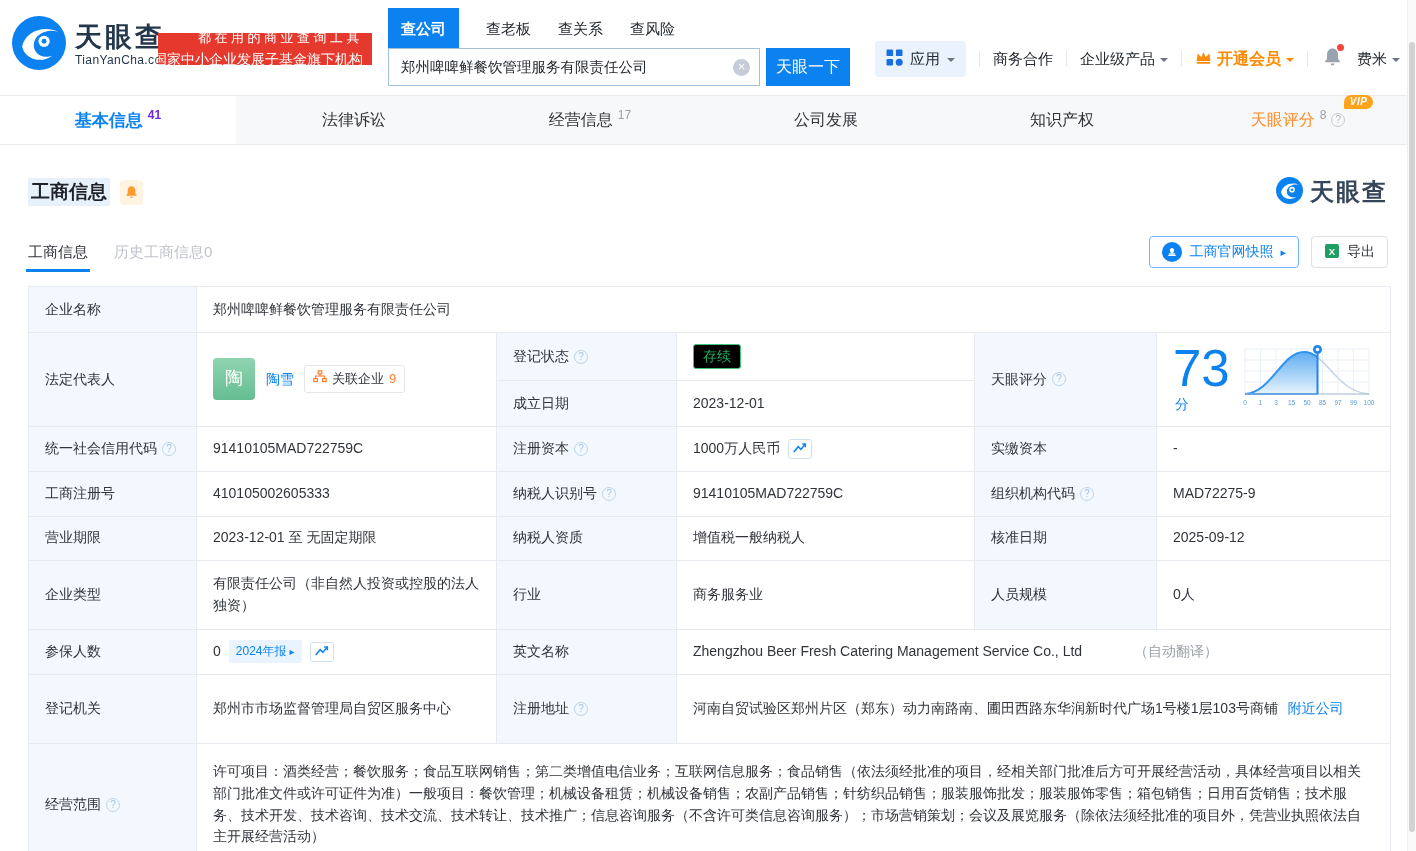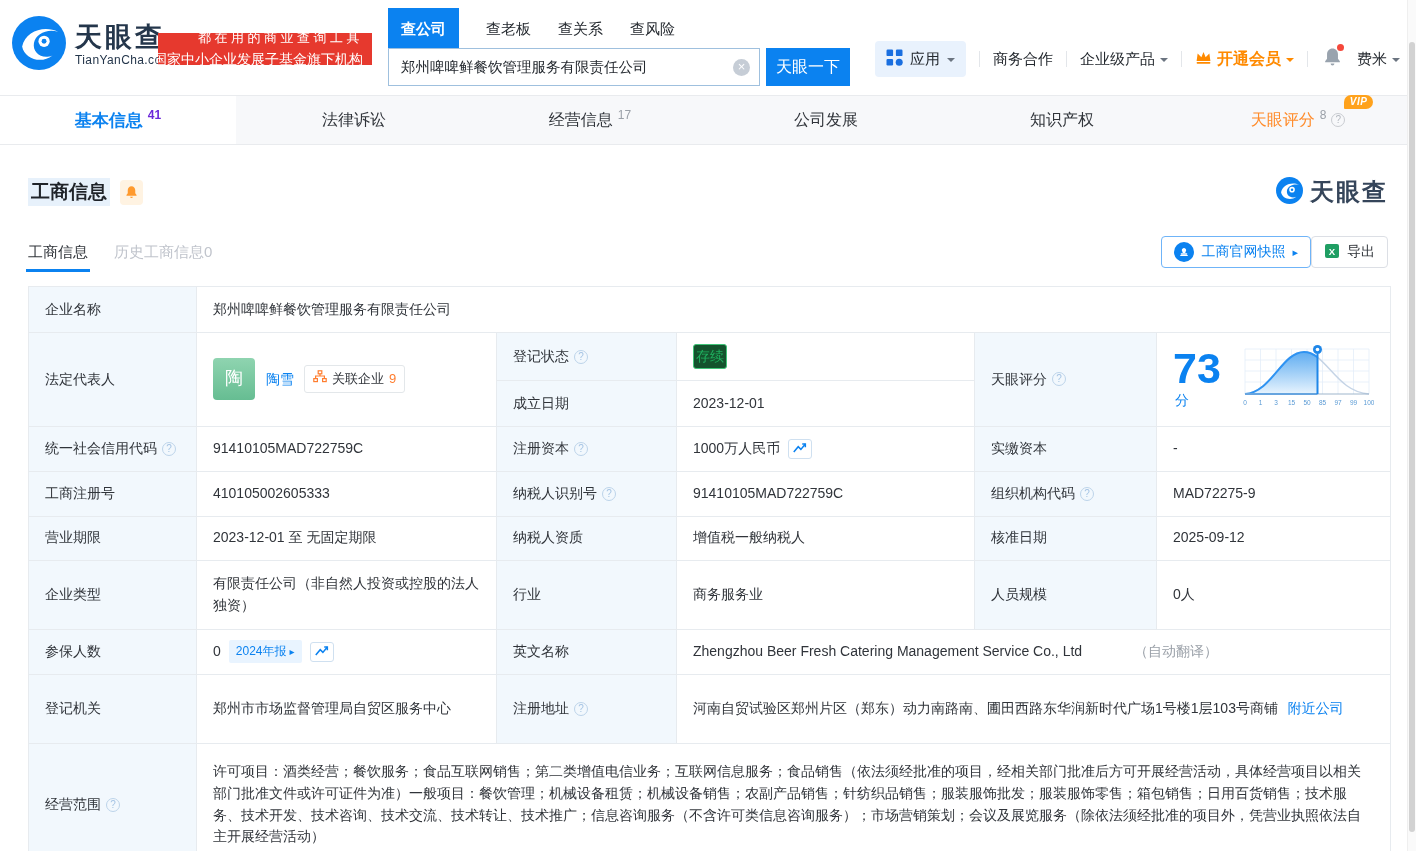--- a/index.html
+++ b/index.html
@@ -56,44 +56,44 @@
   .sechead-left { display:flex; align-items:center; gap:10px; }
   .sec-title { font-size:19px; font-weight:bold; color:#1f2329; background:#e7f1fb; padding:1px 3px; }
   .bell-chip { width:23px; height:25px; background:#fff3e2; border-radius:4px; display:flex; align-items:center; justify-content:center; cursor:pointer; }
   .wm-logo { display:flex; align-items:center; gap:7px; }
   .wm-logo .wm-text { font-size:24px; font-weight:bold; color:#35455a; letter-spacing:2px; }
   .subrow { margin-top:29px; display:flex; align-items:center; justify-content:space-between; height:34px; }
   .subtabs { display:flex; align-items:center; gap:26px; font-size:15px; }
   .subtab { position:relative; cursor:pointer; color:#30343a; }
   .subtab.active::after { content:""; position:absolute; left:-2px; right:-2px; bottom:-10px; height:3px; background:#0b82f0; }
   .subtab.dim { color:#c0c4cc; }
-  .subrow-right { display:flex; align-items:center; gap:0; }
+  .subrow-right { display:flex; align-items:center; gap:12px; }
   .btn { height:32px; border-radius:4px; display:flex; align-items:center; gap:7px; padding:0 12px; font-size:14px; background:#fff; cursor:pointer; border:1px solid #dcdfe5; color:#30343a; }
   .btn-snapshot { border-color:#6fb4f8; color:#0b82f0; }
   .btn-snapshot .r-caret { font-size:11px; color:#0b82f0; }
   .stamp-circle { width:20px; height:20px; border-radius:50%; background:#0b82f0; display:flex; align-items:center; justify-content:center; }
   
   .info-table { margin-top:17px; border-collapse:collapse; table-layout:fixed; width:1362px; }
   .info-table td { border:1px solid #e7ebef; padding:10px 16px; font-size:14px; color:#30343a; vertical-align:middle; line-height:1.55; word-break:break-all; }
   td.lbl { background:#f2f8fd; }
   .lbl-inner { display:flex; align-items:center; }
   a.blue, .blue-link { color:#0b82f0; text-decoration:none; cursor:pointer; }
-  .status-badge { display:inline-block; padding:1px 2px; border:1px solid #3fc477; color:#1fae5e; background:#14532d; border-radius:3px; font-size:14px; }
+  .status-badge { display:inline-block; padding:1px 9px; border:1px solid #3fc477; color:#1fae5e; background:#000000; border-radius:3px; font-size:14px; }
   .legal-cell { display:flex; align-items:center; }
   .avatar { width:42px; height:42px; border-radius:4px; background:linear-gradient(180deg,#8fd4b0,#66bd92); color:#fff; font-size:18px; display:flex; align-items:center; justify-content:center; flex:none; }
   .legal-name { margin:0 10px 0 11px; font-size:14px; }
   .related-badge { display:flex; align-items:center; gap:5px; border:1px solid #e3e7ea; border-radius:3px; padding:3px 8px; font-size:13px; cursor:pointer; background:#fff; white-space:nowrap; }
   .related-badge .cnt { color:#ff7d2f; }
   .trend-ic { width:24px; height:20px; border:1px solid #cfe0f0; border-radius:3px; display:inline-flex; align-items:center; justify-content:center; cursor:pointer; background:#fff; flex:none; }
   .inline-flex { display:flex; align-items:center; gap:8px; }
   .report-badge { background:#e9f4ff; color:#0b82f0; font-size:12px; padding:2.5px 7px; border-radius:2px; cursor:pointer; white-space:nowrap; }
   .report-badge::after { content:"▸"; margin-left:3px; font-size:10px; }
   .gray-note { color:#9aa0a8;margin-left:48px; }
   .score-cell { display:flex; align-items:center; gap:10px; padding:4px 8px; }
-  .score-num { font-size:43px; font-weight:bold; color:#0b82f0; line-height:1; }
+  .score-num { font-size:51px; font-weight:normal; color:#0b82f0; line-height:1; }
   .score-unit { font-size:14px; color:#0b82f0; margin-left:2px; }
   .scope-cell { line-height:30px; padding:12px 18px; }
   
   .scrollbar { position:absolute; right:0; top:0; width:9px; height:851px; background:#fafafa; border-left:1px solid #efefef; }
   .scroll-thumb { position:absolute; right:1.5px; top:42px; width:6px; height:790px; background:#d2d2d2; border-radius:3px; }
 </style>
 </head>
 <body>
 
 <div class="topbar">

